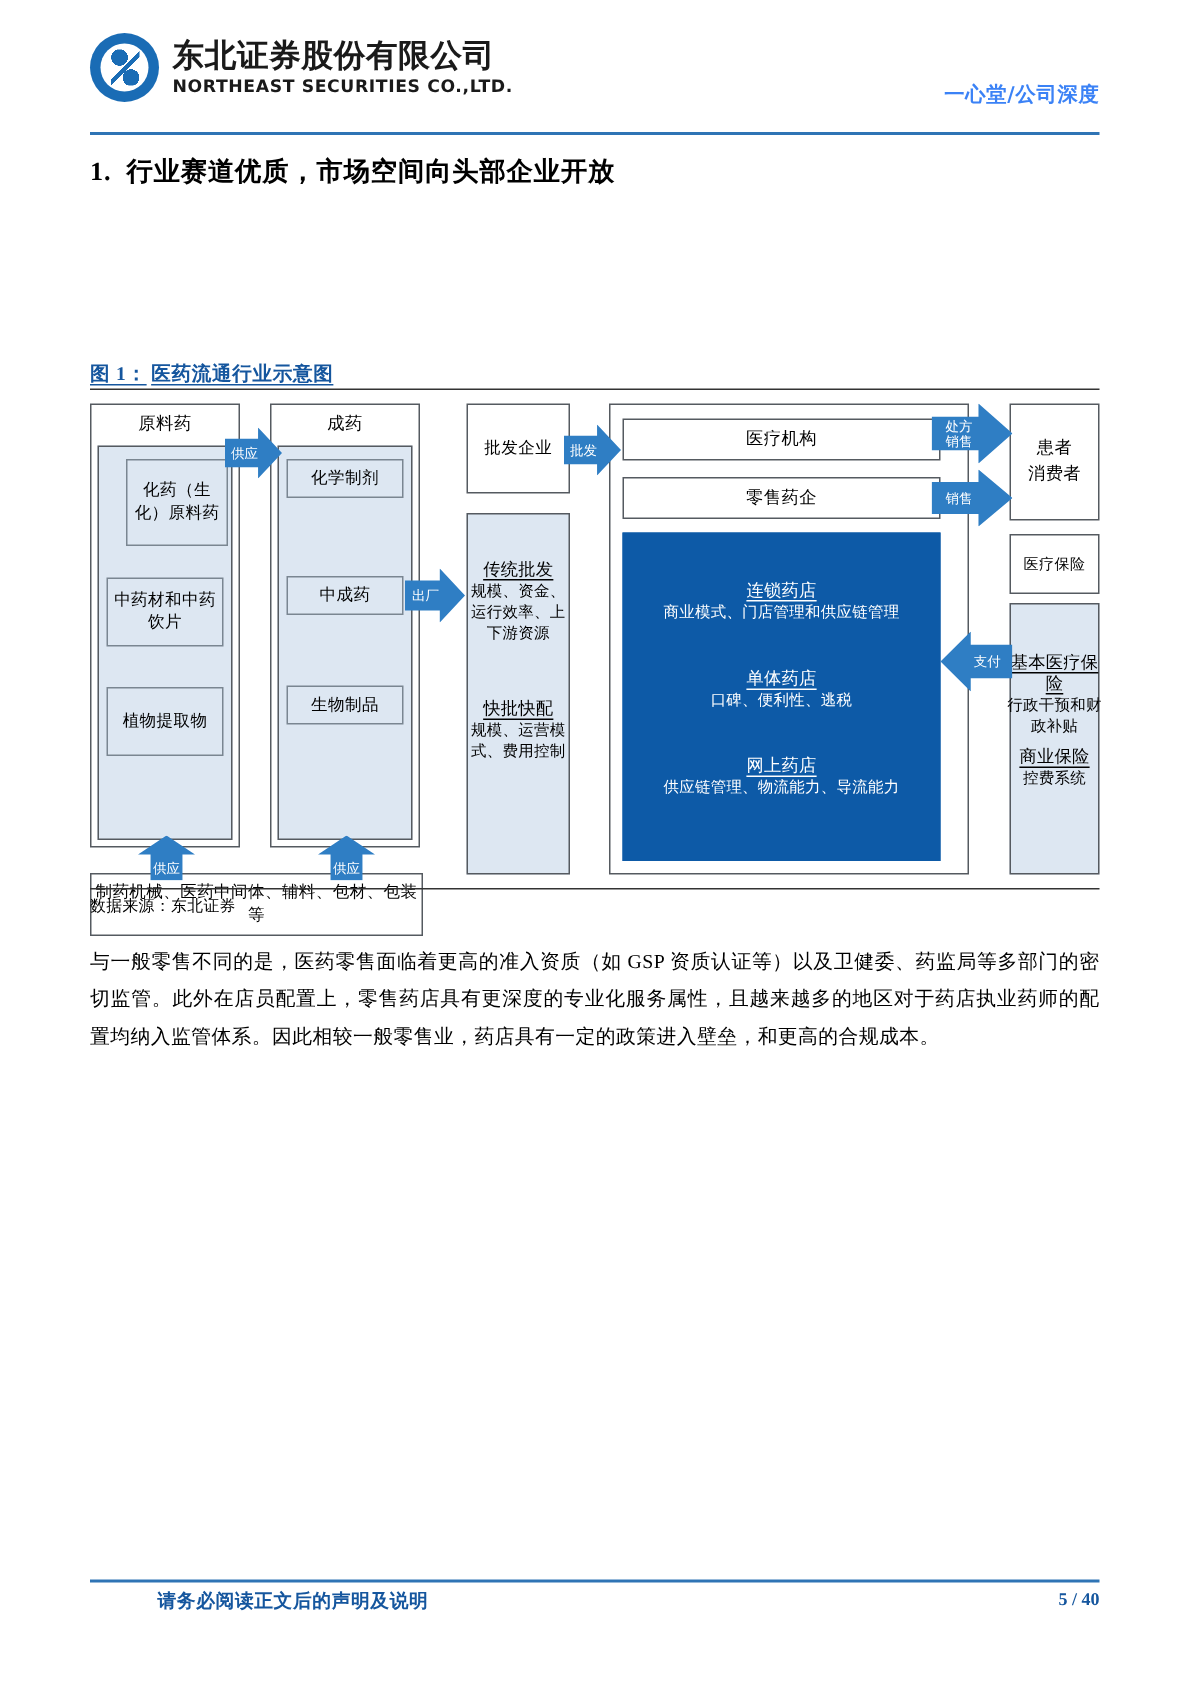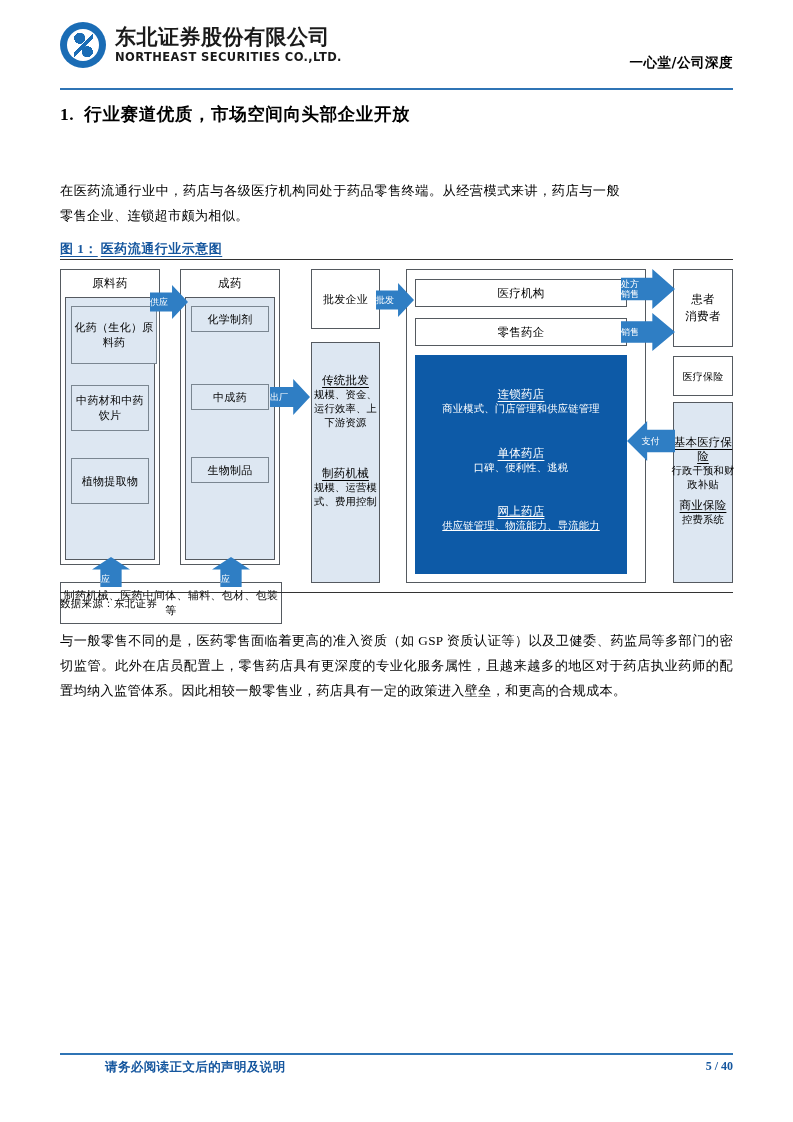--- a/index.html
+++ b/index.html
@@ -82,21 +82,21 @@
     margin-top: 4px;
     white-space: nowrap;
   }
   .header-right {
     position: absolute;
     right: 0;
     top: 32px;
     font-family: "DejaVu Sans", "Liberation Sans", sans-serif;
     font-weight: bold;
     font-size: 13.5px;
-    color: #000000;
+    color: #3b82f6;
     letter-spacing: 0.5px;
   }
   .header-rule {
     position: absolute;
     left: 60px;
     top: 88px;
     width: 673px;
     height: 2px;
     background: #2f74b5;
   }
@@ -229,20 +229,21 @@
     line-height: 14px;
     letter-spacing: 0.2px;
   }
   .txt-block .stack-title { font-size: 11.5px; }
 
   
   .arrow {
     position: absolute;
     display: flex;
     align-items: center;
+    justify-content: center;
     color: #ffffff;
     font-size: 9px;
     line-height: 10.5px;
     letter-spacing: 0px;
     text-align: center;
     font-family: "Liberation Serif", serif;
   }
   .arrow-r {
     background: #2f7ec4;
     clip-path: polygon(0 22%, 58% 22%, 58% 0, 100% 50%, 58% 100%, 58% 78%, 0 78%);
@@ -302,34 +303,33 @@
       </div>
     </div>
     <div class="header-right">一心堂/公司深度</div>
   </div>
   <div class="header-rule"></div>
 
   <div class="h1">
     <span class="num">1.</span><span>行业赛道优质，市场空间向头部企业开放</span>
   </div>
 
-  <div class="para para-intro">在医药流通行业中，药店与各级医疗机构同处于药品零售终端。从经营模式来讲，药店与一般零售企业、连锁超市颇为相似。</div>
 
   <div class="fig-title">
     <span class="num">图 1：</span><span>医药流通行业示意图</span>
   </div>
   <div class="fig-rule"></div>
 
   <div class="diagram">
 
     <div class="bx plain" style="left:0px; top:8px; width:100px; height:296px; display:block;">
       <div class="col-title">原料药</div>
     </div>
     <div class="bx shaded" style="left:5px; top:36px; width:90px; height:263px;"></div>
-    <div class="bx inner" style="left:11px; top:45px; width:86px; height:58px;">化药（生化）原料药</div>
+    <div class="bx inner" style="left:24px; top:45px; width:68px; height:58px;">化药（生化）原料药</div>
     <div class="bx inner" style="left:11px; top:124px; width:78px; height:46px;">中药材和中药饮片</div>
     <div class="bx inner" style="left:11px; top:197px; width:78px; height:46px;">植物提取物</div>
 
     <div class="bx plain" style="left:120px; top:8px; width:100px; height:296px; display:block;">
       <div class="col-title">成药</div>
     </div>
     <div class="bx shaded" style="left:125px; top:36px; width:90px; height:263px;"></div>
     <div class="bx inner" style="left:131px; top:45px; width:78px; height:26px;">化学制剂</div>
     <div class="bx inner" style="left:131px; top:123px; width:78px; height:26px;">中成药</div>
     <div class="bx inner" style="left:131px; top:196px; width:78px; height:26px;">生物制品</div>
@@ -337,38 +337,38 @@
     <div class="bx plain" style="left:0px; top:321px; width:222px; height:42px; font-size:11px;">制药机械、医药中间体、辅料、包材、包装等</div>
 
     <div class="bx plain" style="left:251px; top:8px; width:69px; height:60px;">批发企业</div>
 
     <div class="bx shaded" style="left:251px; top:81px; width:69px; height:241px; display:block;"></div>
     <div class="txt-block" style="left:251px; top:112px; width:69px;">
       <span class="stack-title">传统批发</span>
       <span class="stack-sub">规模、资金、运行效率、上下游资源</span>
     </div>
     <div class="txt-block" style="left:251px; top:205px; width:69px;">
-      <span class="stack-title">制药机械</span>
+      <span class="stack-title">快批快配</span>
       <span class="stack-sub">规模、运营模式、费用控制</span>
     </div>
 
     <div class="bx plain" style="left:346px; top:8px; width:240px; height:314px; display:block;"></div>
     <div class="bx plain" style="left:355px; top:57px; width:212px; height:28px; font-size:11.5px;">零售药企</div>
     <div class="bx plain" style="left:355px; top:18px; width:212px; height:28px; font-size:11.5px;">医疗机构</div>
 
     <div class="bx navy" style="left:355px; top:94px; width:212px; height:219px; display:block;"></div>
     <div class="txt-block" style="left:355px; top:126px; width:212px; color:#ffffff;">
       <span class="stack-title">连锁药店</span>
       <span class="stack-sub">商业模式、门店管理和供应链管理</span>
     </div>
     <div class="txt-block" style="left:355px; top:185px; width:212px; color:#ffffff;">
       <span class="stack-title">单体药店</span>
       <span class="stack-sub">口碑、便利性、逃税</span>
     </div>
-    <div class="txt-block" style="left:355px; top:243px; width:212px; color:#ffffff;text-decoration:underline;">
+    <div class="txt-block" style="left:355px; top:243px; width:212px; color:#ffffff;">
       <span class="stack-title">网上药店</span>
       <span class="stack-sub">供应链管理、物流能力、导流能力</span>
     </div>
 
     <div class="bx plain" style="left:613px; top:8px; width:60px; height:78px; display:block;">
       <div style="position:absolute; left:0; top:50%; transform:translateY(-50%); width:100%; text-align:center; font-size:11.5px; line-height:17px;">
         <span>患者</span><br>
         <span>消费者</span>
       </div>
     </div>

